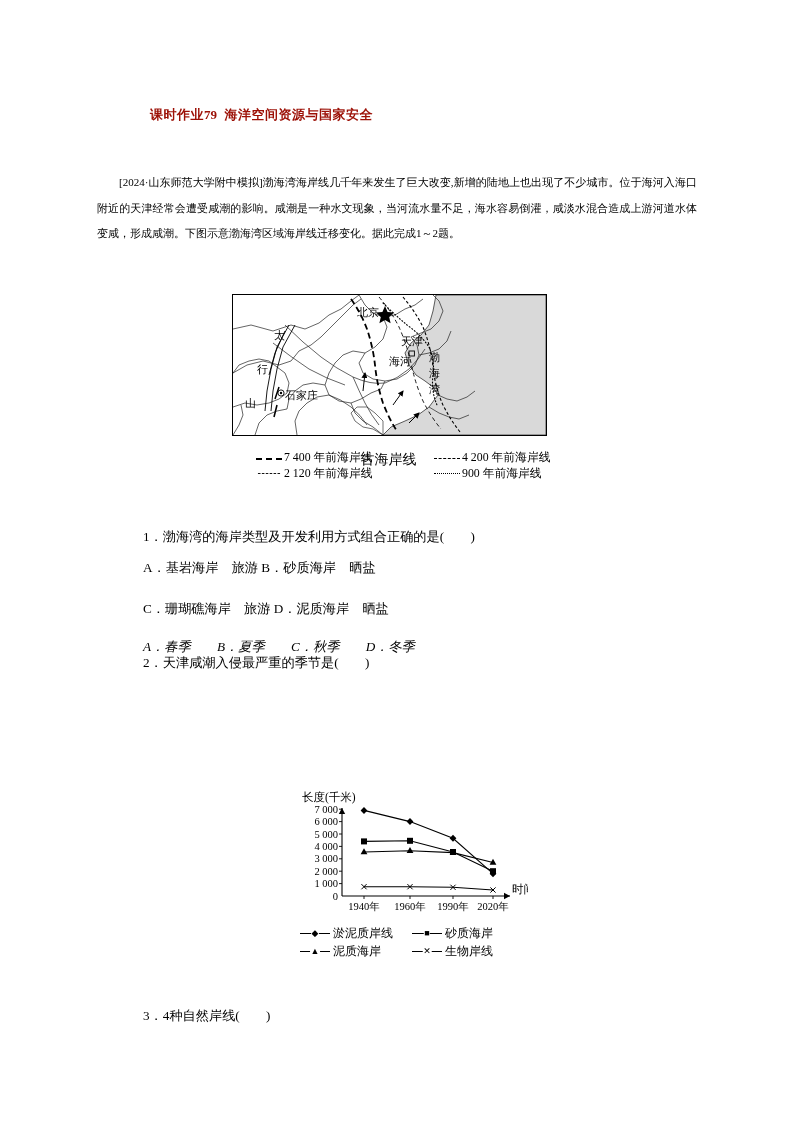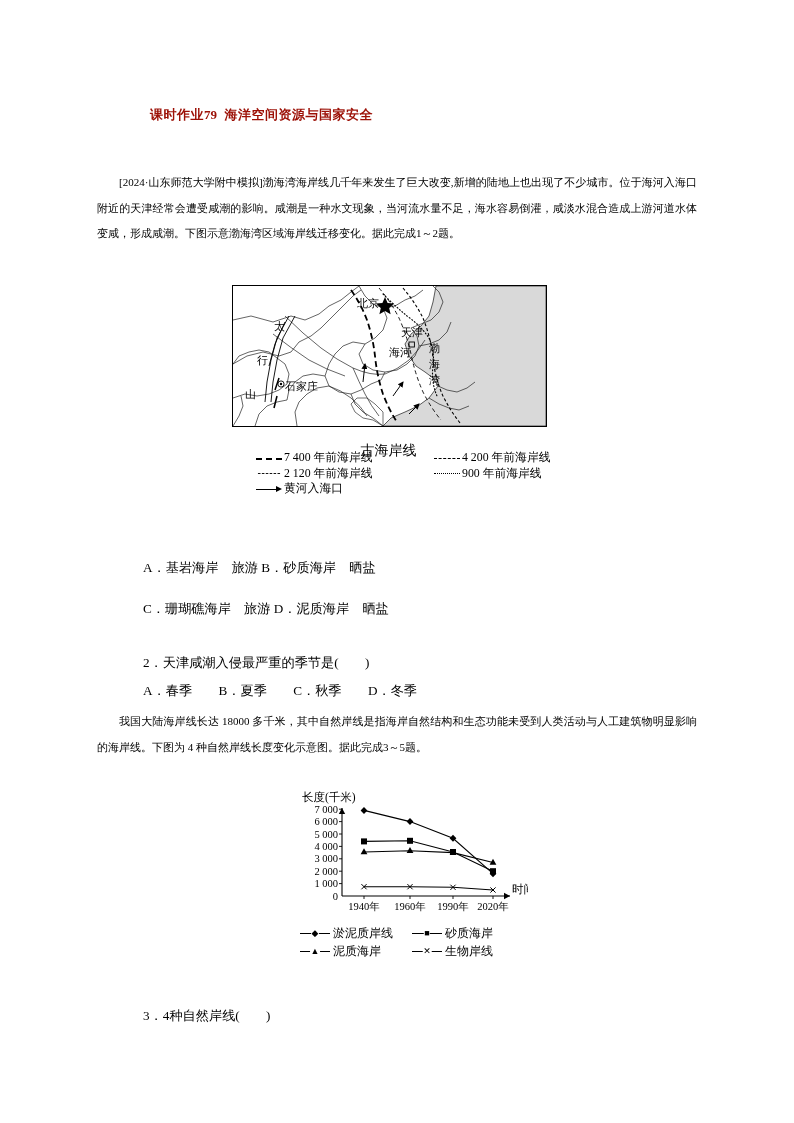--- a/index.html
+++ b/index.html
@@ -58,28 +58,28 @@
     position: absolute;
     left: 143px;
     font-size: 13.2px;
     line-height: 22px;
     white-space: pre;
   }
   #q1      { top: 526px; }
   #q1a     { top: 557px; }
   #q1b     { top: 598px; }
   #q2      { top: 636px; margin-top: 16px; }
-  #q2a     { top: 680px; }
+  #q2a     { top: 636px; font-style: italic; }
   #q3      { top: 977px; margin-top: 28px; }
 
   
   .map-fig {
     position: absolute;
     left: 232px;
-    top: 285px;
+    top: 294px;
   }
   .map-box {
     position: relative;
     width: 313px;
     height: 140px;
     border: 1.1px solid #000;
     background: #ffffff;
     overflow: hidden;
   }
   .map-box svg { display: block; }
@@ -315,35 +315,29 @@
     <div class="legend-row">
       <span class="legend-cell lg1">
         <span class="lg-swatch sw-c"></span>
         <span>2 120 年前海岸线</span>
       </span>
       <span class="legend-cell lg-indent2">
         <span class="lg-swatch sw-d"></span>
         <span>900 年前海岸线</span>
       </span>
     </div>
-    <div class="legend-row">
-      <span class="legend-cell">
-        <span class="sw-arrow"></span>
-        <span>黄河入海口</span>
-      </span>
-    </div>
   </div>
 
+  <div class="qline" id="q1">1．渤海湾的海岸类型及开发利用方式组合正确的是(　　)</div>
   <div class="optline" id="q1b">C．珊瑚礁海岸　旅游 D．泥质海岸　晒盐</div>
   <div class="optline" id="q1a">A．基岩海岸　旅游 B．砂质海岸　晒盐</div>
 
   <div class="qline" id="q2">2．天津咸潮入侵最严重的季节是(　　)</div>
   <div class="optline" id="q2a">A．春季　　B．夏季　　C．秋季　　D．冬季</div>
 
-  <div class="para" id="passage2">我国大陆海岸线长达 18000 多千米，其中自然岸线是指海岸自然结构和生态功能未受到人类活动与人工建筑物明显影响的海岸线。下图为 4 种自然岸线长度变化示意图。据此完成3～5题。</div>
 
   <div class="chart-fig">
     <svg width="240" height="130" viewBox="0 0 240 130" xmlns="http://www.w3.org/2000/svg">
 
       <text x="14" y="11" font-family="'Liberation Serif',serif" font-size="11.5" fill="#000">长度(千米)</text>
 
       <line x1="54" y1="18" x2="54" y2="106" stroke="#000" stroke-width="1.1"></line>
       <path d="M54 18 l-3.2 6 h6.4 z" fill="#000"></path>
       <line x1="54" y1="106" x2="222" y2="106" stroke="#000" stroke-width="1.1"></line>
       <path d="M222 106 l-6 -3.2 v6.4 z" fill="#000"></path>

